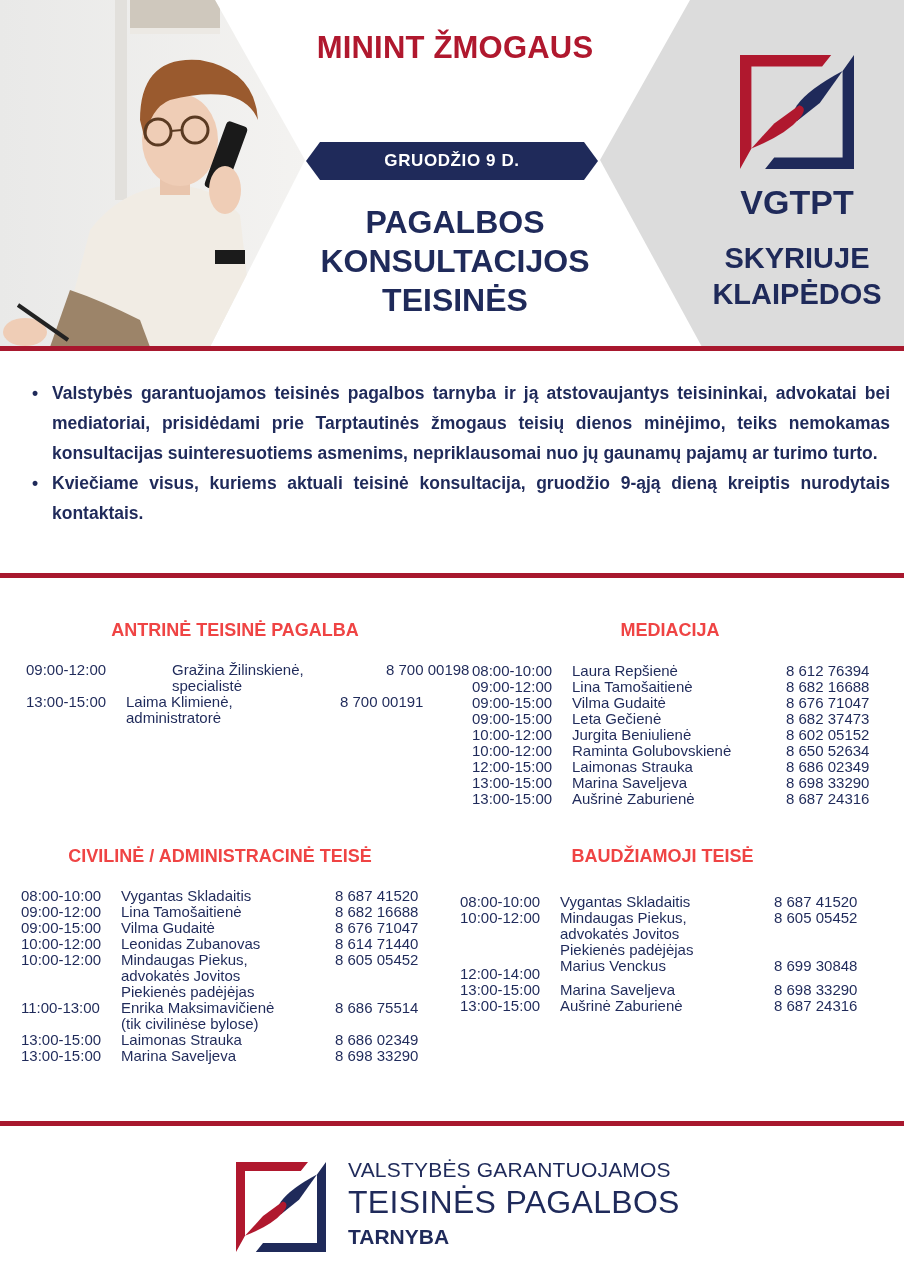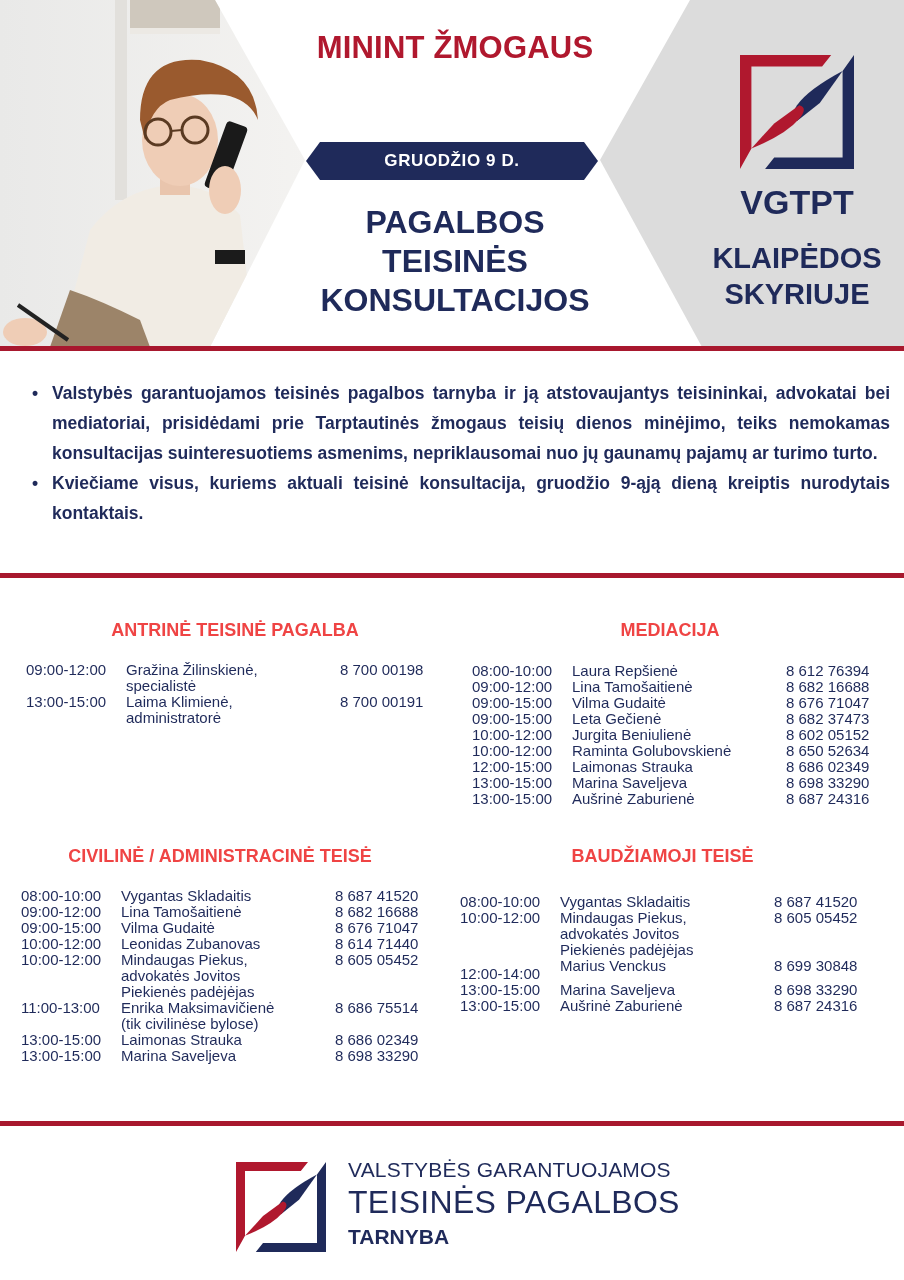--- a/index.html
+++ b/index.html
@@ -87,55 +87,55 @@
 
   <div class="date-banner">
     <svg width="292" height="38" viewBox="0 0 292 38">
       <polygon points="14,0 278,0 292,19 278,38 14,38 0,19" fill="#1f2a5a"></polygon>
     </svg>
     <div class="date-text">GRUODŽIO 9 D.</div>
   </div>
 
   <div class="hero-sub">
     <div>PAGALBOS</div>
+    <div>KONSULTACIJOS</div>
     <div>TEISINĖS</div>
-    <div>KONSULTACIJOS</div>
   </div>
 
   <svg class="vg-logo" width="114" height="114" viewBox="0 0 100 100">
     <polygon points="0,0 80,0 72,10 10,10 10,82 0,100" fill="#b0182e"></polygon>
     <polygon points="100,0 100,100 22,100 30,90 90,90 90,14" fill="#1f2a5a"></polygon>
     <path d="M90,14 Q60,30 50,44 Q42,56 50,58 L70,42 Z" fill="#1f2a5a"></path>
     <path d="M10,82 Q40,70 52,56 Q60,46 52,44 L30,60 Z" fill="#b0182e"></path>
   </svg>
   <div class="vg-abbr">VGTPT</div>
   <div class="vg-branch">
+    <div>SKYRIUJE</div>
     <div>KLAIPĖDOS</div>
-    <div>SKYRIUJE</div>
   </div>
 </div>
 
 <div class="red-line" style="top:346px;"></div>
 
 <div class="intro">
   <ul>
     <li>Valstybės garantuojamos teisinės pagalbos tarnyba ir ją atstovaujantys  teisininkai, advokatai bei mediatoriai, prisidėdami prie Tarptautinės žmogaus teisių dienos minėjimo, teiks nemokamas konsultacijas suinteresuotiems asmenims, nepriklausomai nuo jų gaunamų pajamų ar turimo turto.</li>
     <li>Kviečiame visus, kuriems aktuali teisinė konsultacija, gruodžio 9-ąją dieną kreiptis nurodytais kontaktais.</li>
   </ul>
 </div>
 
 <div class="red-line" style="top:573px;"></div>
 
 <div class="section" style="left:20px; top:620px; width:430px;">
   <div class="section-title">ANTRINĖ TEISINĖ PAGALBA</div>
 </div>
 <div class="rows" style="left:26px; top:662px;">
   <div class="row">
     <span class="time" style="width:100px;">09:00-12:00</span>
-    <span class="name" style="width:214px;">
+    <span class="name" style="width:214px;margin-left:46px;">
       <span>Gražina Žilinskienė,</span><br><span>specialistė</span>
     </span>
     <span class="phone">8 700 00198</span>
   </div>
   <div class="row">
     <span class="time" style="width:100px;">13:00-15:00</span>
     <span class="name" style="width:214px;">
       <span>Laima Klimienė,</span><br><span>administratorė</span>
     </span>
     <span class="phone">8 700 00191</span>

